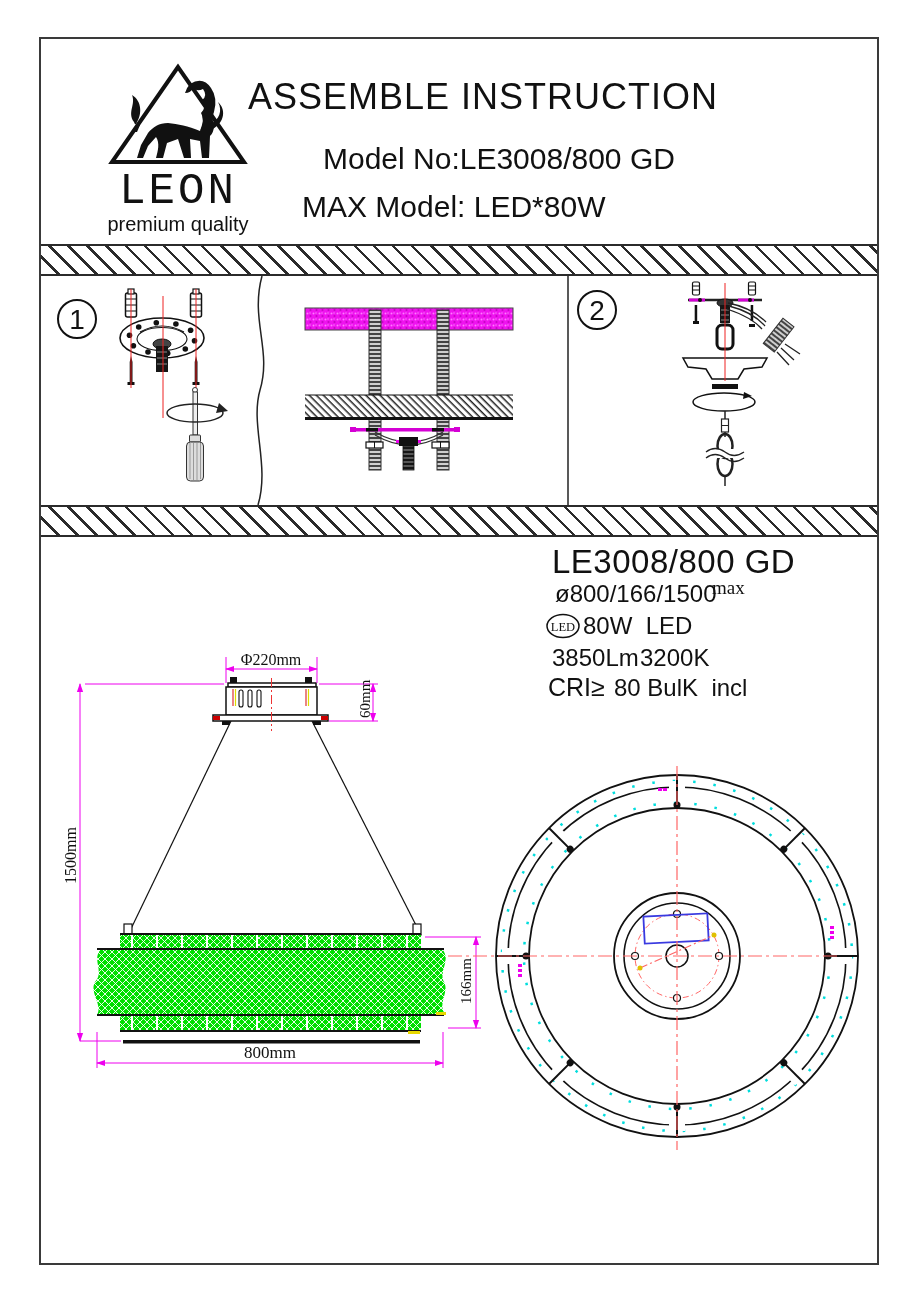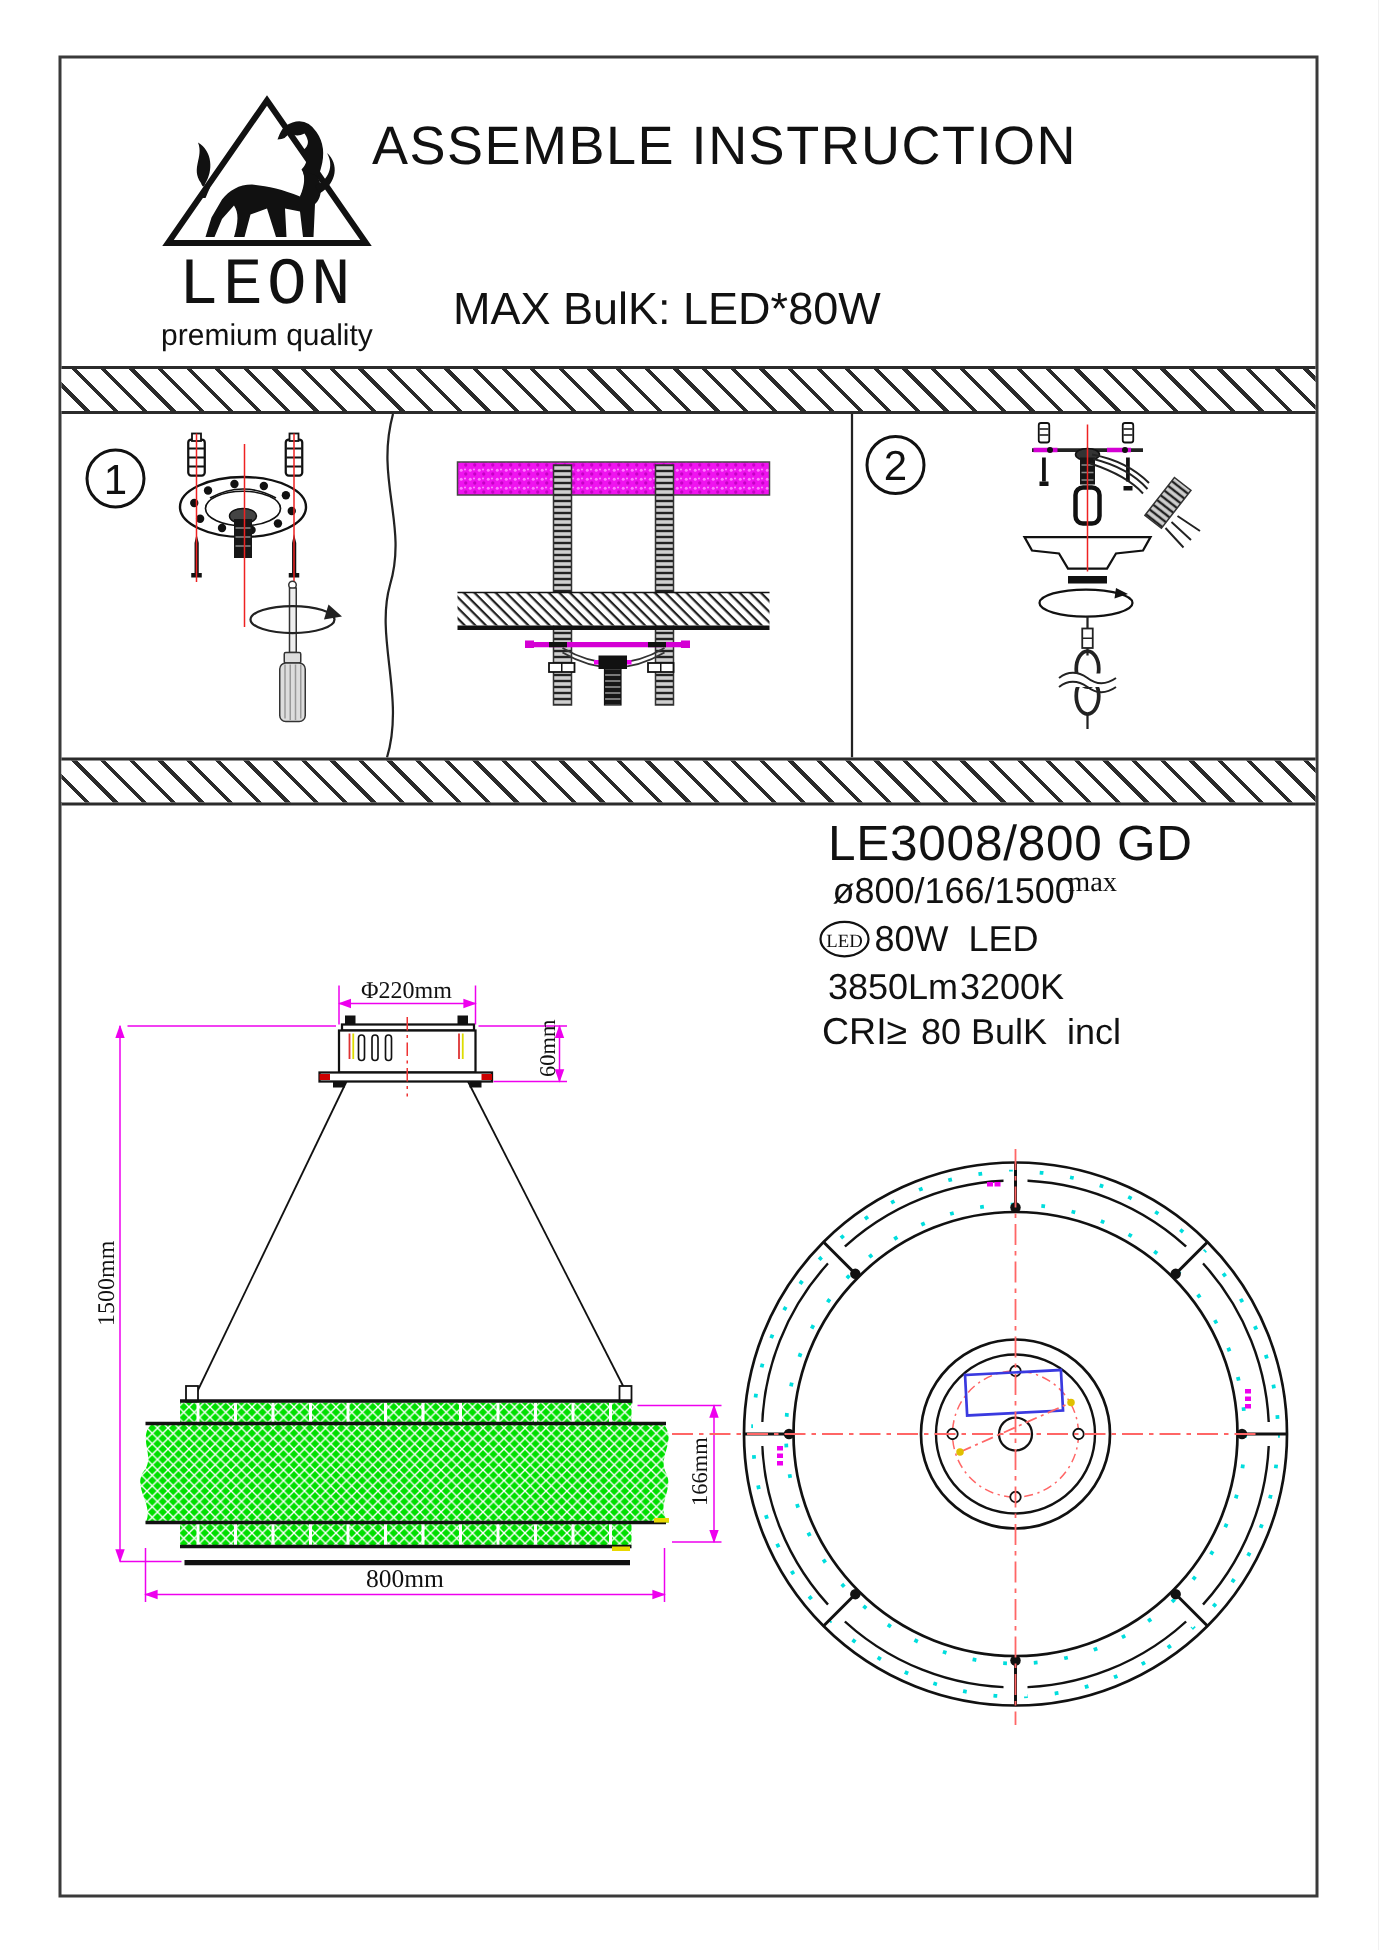--- a/index.html
+++ b/index.html
@@ -32,21 +32,22 @@
       <path d="M33,62 L30,70 L33,70 L36,63 Z"></path>
       <path d="M86,22 Q99,14 107,26 Q114,36 110,50 Q107,63 96,69 Q101,57 97,51 Q103,45 98,38 Q104,34 99,27 Q93,30 89,26 Q87,31 81,31 Q83,25 86,22 Z"></path>
       <path d="M96,69 C84,64 74,62 64,61 C55,61 49,65 44,71 L37,83 L33,96 L39,96 L44,84 L52,75 C56,81 54,89 52,96 L59,96 L63,81 L74,77 L80,96 L87,96 L86,77 L96,79 L98,96 L105,96 L106,74 C111,70 111,60 107,55 L98,52 Q101,62 96,69 Z"></path>
       <path d="M106,62 C115,58 119,49 114,40 C122,47 121,60 109,67 Z"></path>
     </g>
   </svg>
   <div class="abs brand">LEON</div>
   <div class="abs tagline">premium quality</div>
 
   <div class="abs title">ASSEMBLE INSTRUCTION</div>
-  <div class="abs power-line">MAX BulK: LED*80W</div>
+  <div class="abs model-line">Model No:LE3008/800 GD</div>
+  <div class="abs power-line">MAX Model: LED*80W</div>
 
   <div class="abs hatch" style="top:244px;"></div>
   <div class="abs hatch" style="top:505px;"></div>
 
   <svg class="abs" style="left:39px;top:276px;width:840px;height:229px;" viewBox="39 276 840 229">
     <defs>
       <pattern id="mag" width="6" height="6" patternUnits="userSpaceOnUse">
         <rect width="6" height="6" fill="#ef13ef"></rect>
         <circle cx="1.5" cy="1.5" r="1" fill="#ff7bff"></circle>
         <circle cx="4.5" cy="4" r="1.1" fill="#c503c5"></circle>

